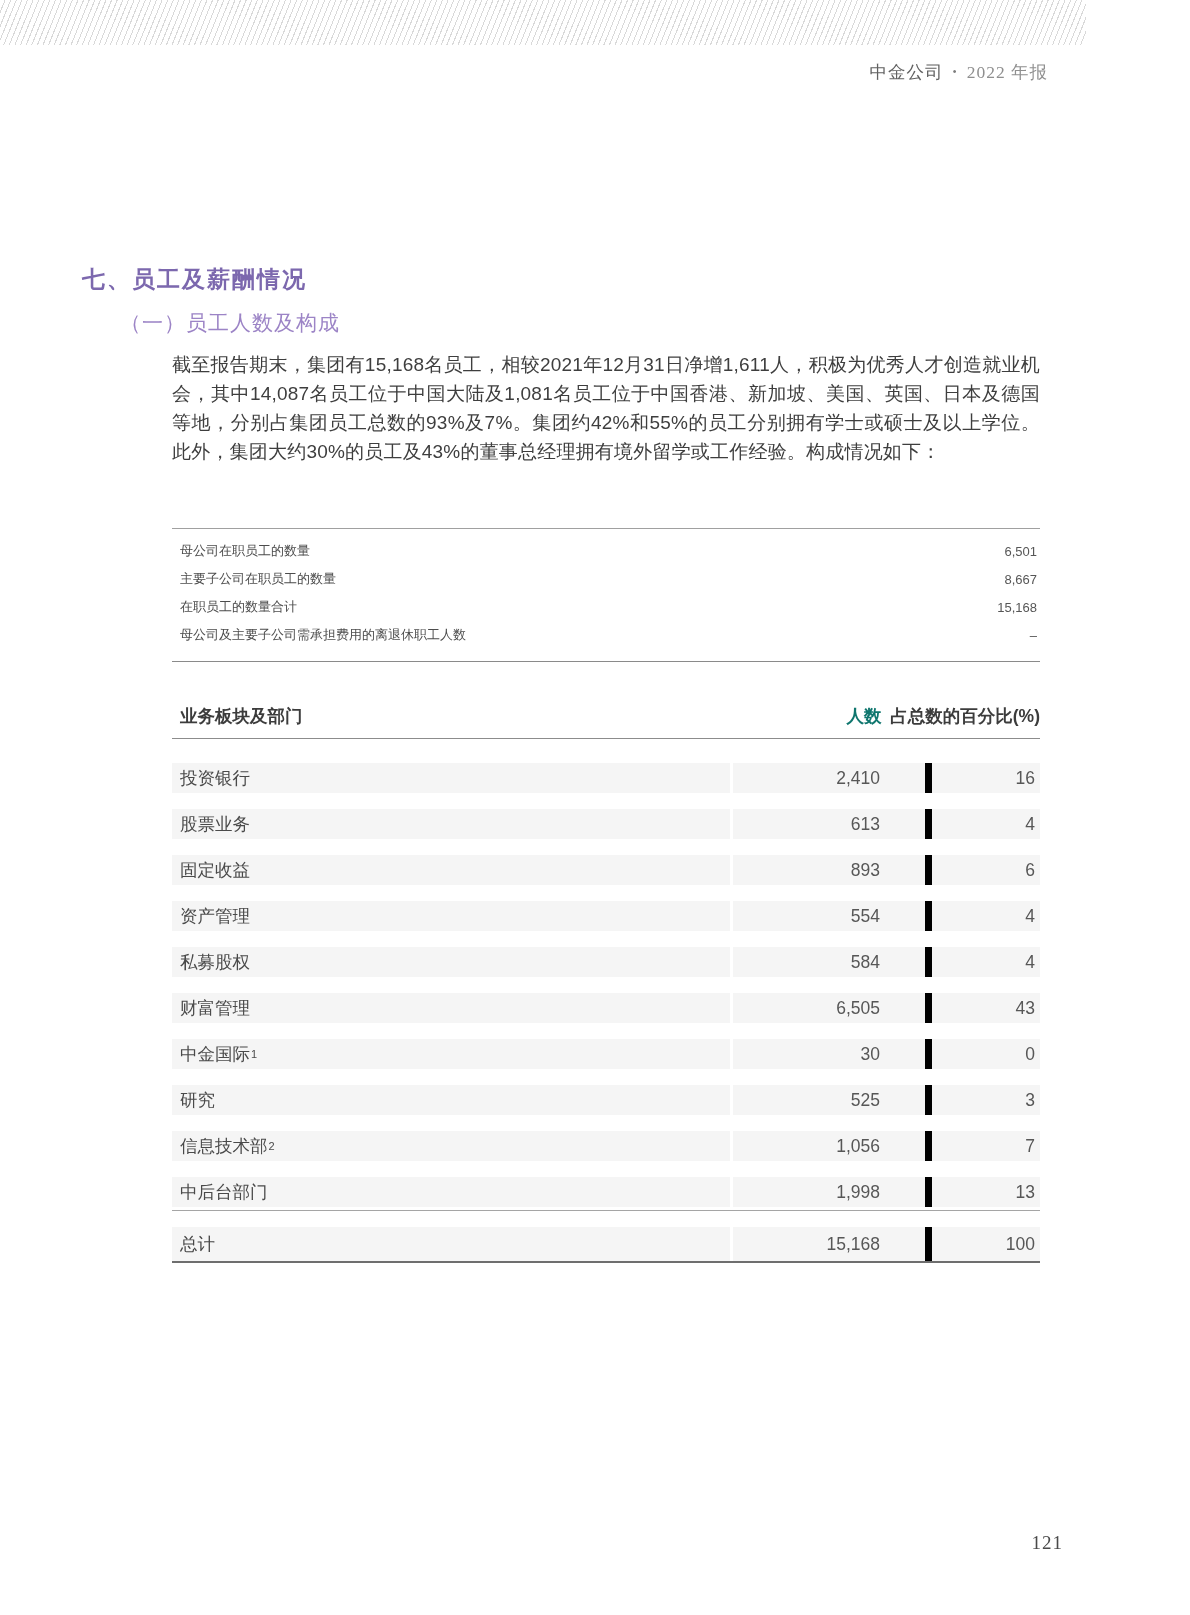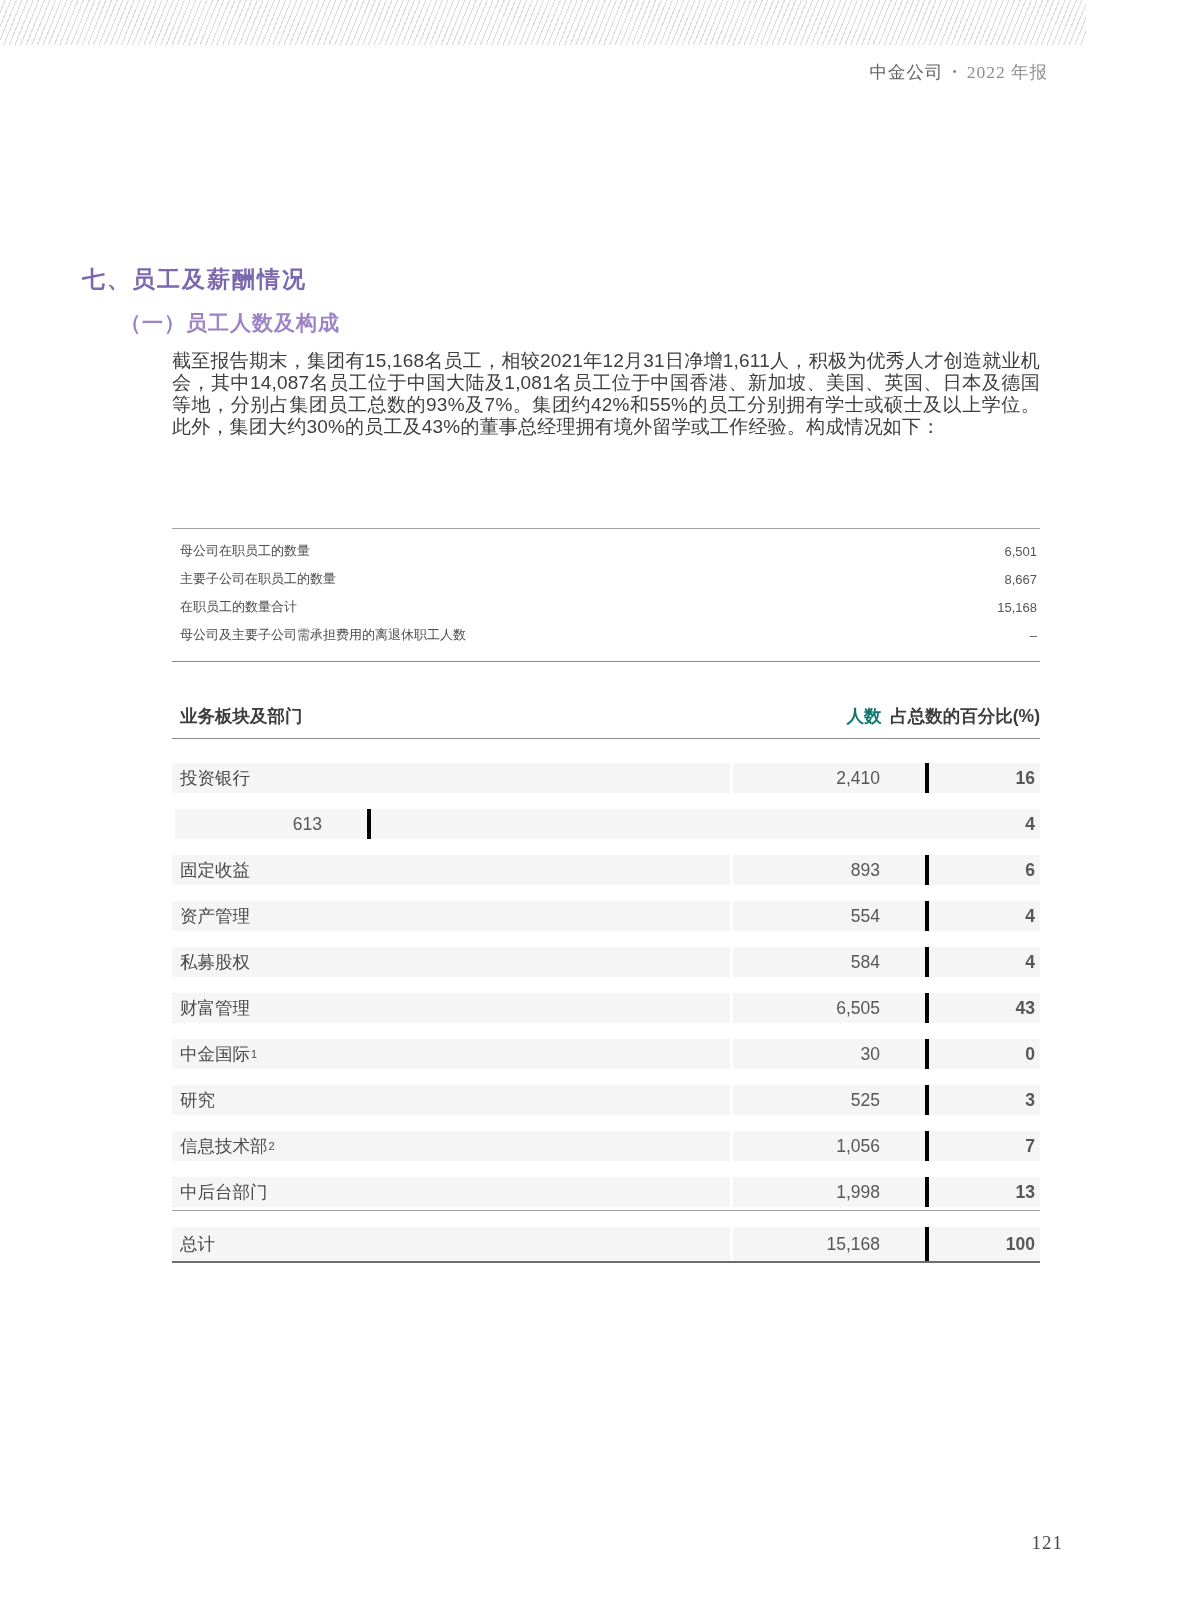--- a/index.html
+++ b/index.html
@@ -25,26 +25,26 @@
   .doc-header .brand{color:#616161;}
   .doc-header .dot{color:#7d7d7d;font-size:12px;margin:0 9px;vertical-align:2px;}
   .doc-header .edition{color:#8f8f8f;}
   
   .sec-title{
     position:absolute;left:82px;top:264px;
     font-size:23px;font-weight:bold;color:#7c68ae;letter-spacing:2px;
   }
   .sec-subtitle{
     position:absolute;left:120px;top:309px;
-    font-size:21px;font-weight:bold;color:#9c84c6;letter-spacing:1px;
+    font-size:21px;font-weight:normal;color:#9c84c6;letter-spacing:1px;
   }
   
   .body-par{
     position:absolute;left:172px;top:350px;width:868px;
-    font-size:19px;line-height:22px;color:#3e3e3e;
+    font-size:19px;line-height:29px;color:#3e3e3e;
     text-align:justify;letter-spacing:0.2px;
   }
   
   .t1{
     position:absolute;left:172px;top:528px;width:868px;
     border-top:1px solid #a0a0a0;border-bottom:1px solid #8a8a8a;
     padding:8px 0 12px 0;
     font-size:13px;color:#4c4c4c;
   }
   .t1-row{display:flex;align-items:center;height:28px;}
@@ -58,22 +58,22 @@
   .t2-header{display:flex;align-items:center;height:45px;padding-top:10px;box-sizing:content-box;}
   .t2-h1{width:558px;padding-left:8px;font-weight:bold;color:#3c3c3c;}
   .t2-h2{width:150px;text-align:right;font-weight:bold;color:#0f766e;}
   .t2-h3{width:160px;margin-left:auto;text-align:right;font-weight:bold;color:#3c3c3c;white-space:nowrap;}
   .t2-body{border-top:1px solid #8c8c8c;padding:8px 0 3px 0;}
   .t2-row{display:flex;height:30px;margin-top:16px;}
   .t2-row>div{display:flex;align-items:center;background:#f5f5f5;}
   .t2-c1{width:558px;padding-left:8px;box-sizing:border-box;}
   .t2-c2{width:195px;border-left:3px solid #ffffff;box-sizing:border-box;
          justify-content:flex-end;padding-right:45px;color:#575757;}
-  .t2-c3{flex:1;border-left:4px solid #000000;
-         justify-content:flex-end;padding-right:5px;color:#575757;font-weight:bold;}
+  .t2-c3{flex:1;border-left:7px solid #000000;
+         justify-content:flex-end;padding-right:5px;color:#575757;}
   .t2-total{border-top:1px solid #a5a5a5;border-bottom:2px solid #6e6e6e;}
   .t2-total .t2-row{height:34px;}
   .t2-total .t2-c1{color:#454545;}
   sup.fn{font-size:11px;vertical-align:6px;margin-left:1px;color:#4a4a4a;}
   
   .page-number{
     position:absolute;top:1532px;right:127px;
     font-family:"Liberation Serif", serif;
     font-size:19px;color:#4a4a4a;letter-spacing:1px;
   }
@@ -119,20 +119,21 @@
       <div class="t2-h2">人数</div>
       <div class="t2-h3">占总数的百分比(%)</div>
     </div>
     <div class="t2-body" id="t2-body">
         <div class="t2-row">
           <div class="t2-c1">投资银行</div>
           <div class="t2-c2">2,410</div>
           <div class="t2-c3">16</div>
         </div>
         <div class="t2-row">
+          <div class="t2-c1">股票业务</div>
           <div class="t2-c2">613</div>
           <div class="t2-c3">4</div>
         </div>
         <div class="t2-row">
           <div class="t2-c1">固定收益</div>
           <div class="t2-c2">893</div>
           <div class="t2-c3">6</div>
         </div>
         <div class="t2-row">
           <div class="t2-c1">资产管理</div>

